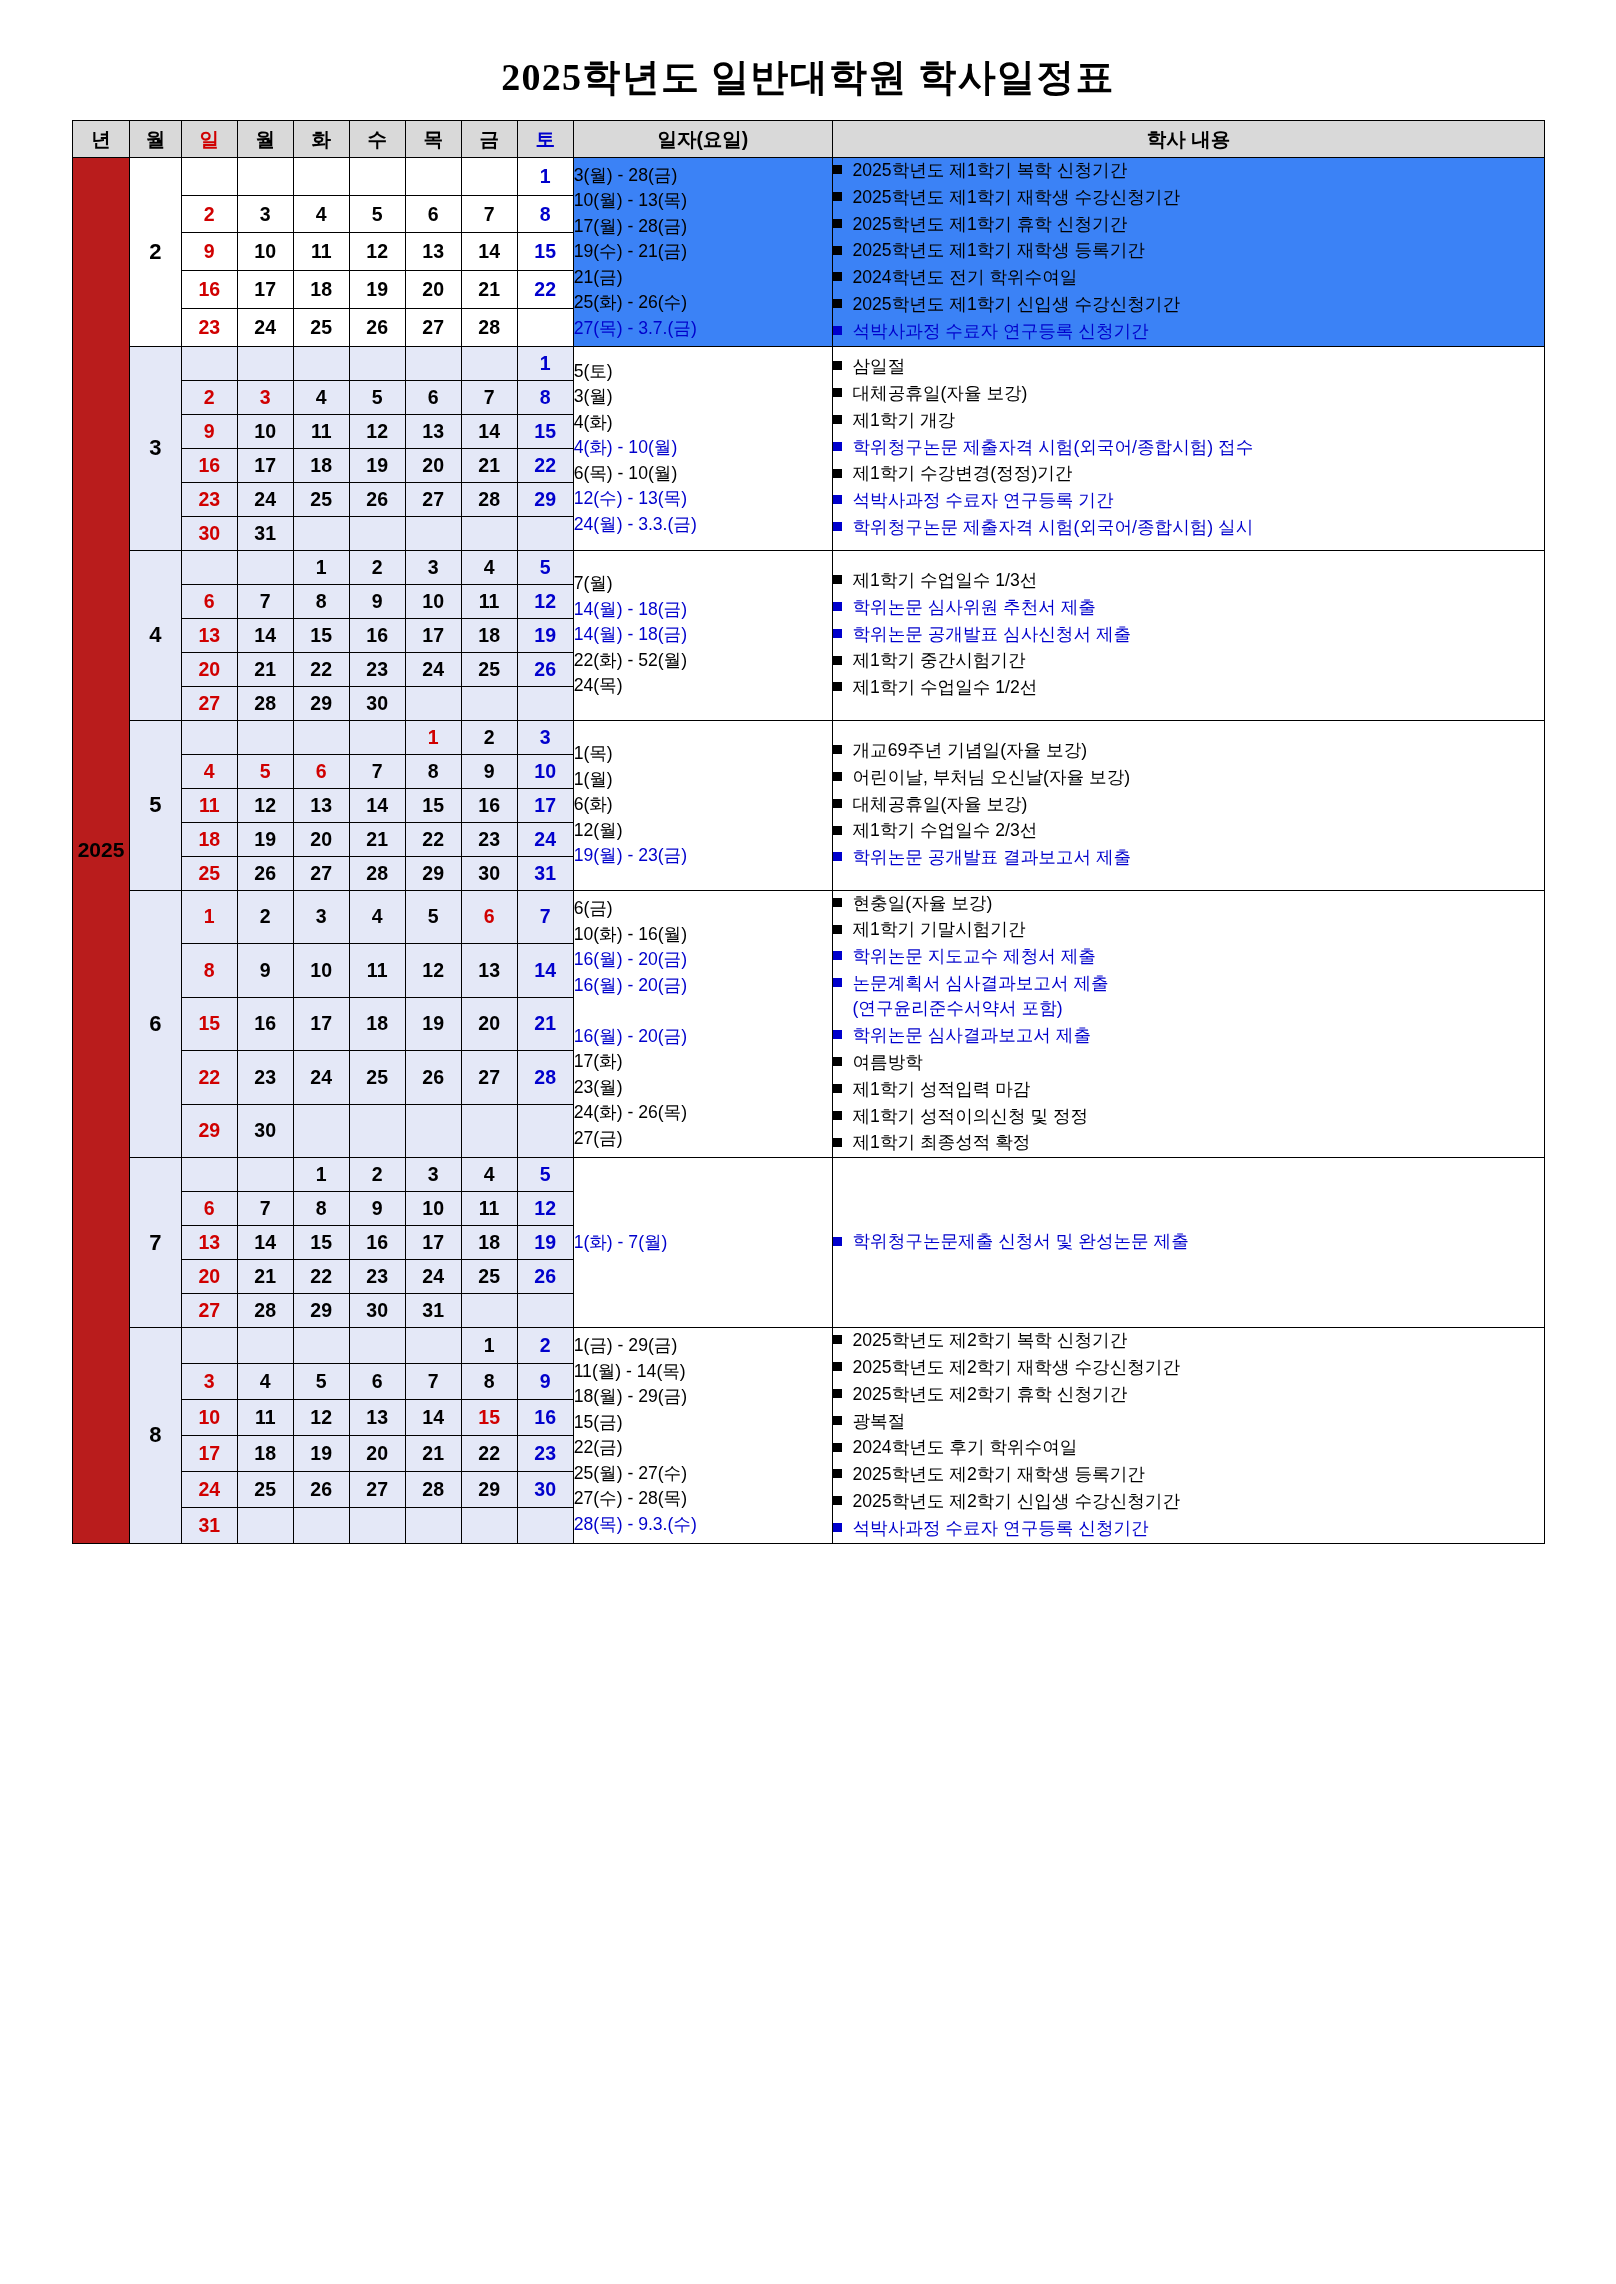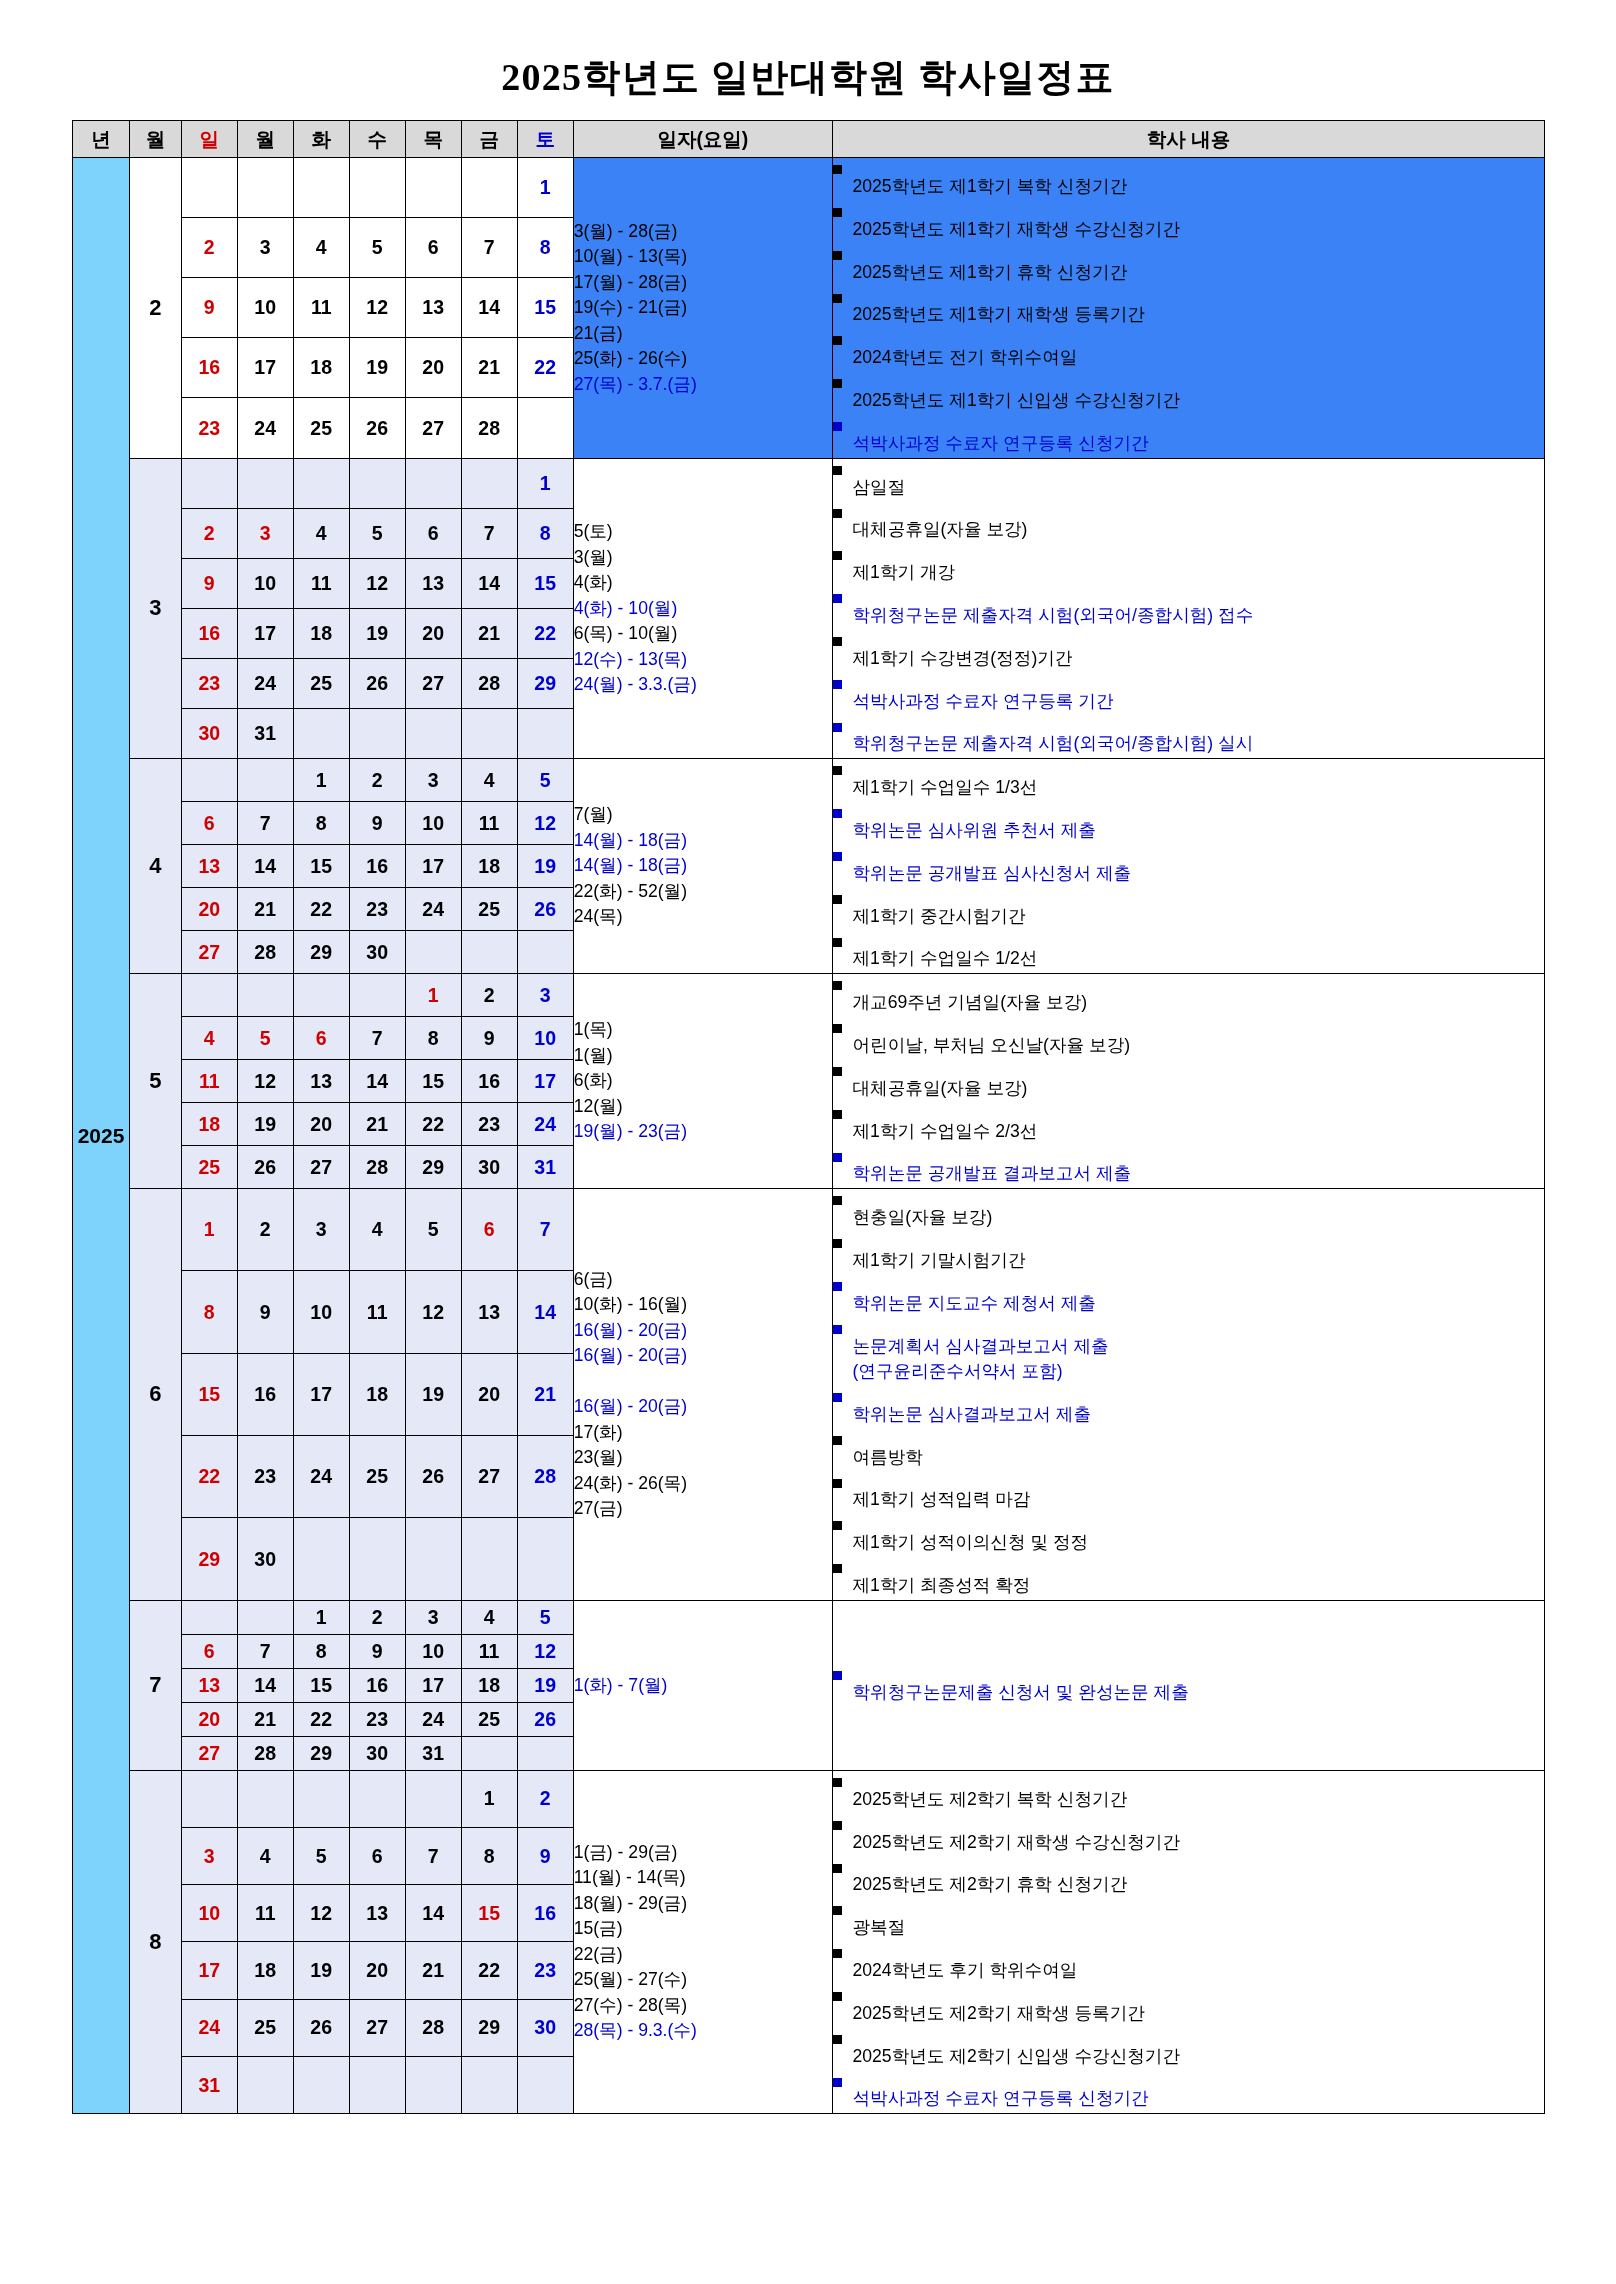--- a/index.html
+++ b/index.html
@@ -108,24 +108,24 @@
     display: inline-block;
     width: 9px;
     height: 9px;
     margin: 7.2px 10.4px 0 0;
     flex: 0 0 auto;
   }
   .bullet.black { background: #000000; }
   .bullet.blue  { background: #0000cc; }
   .etext.black { color: #000000; }
   .etext.blue  { color: #0000cc; }
-  .etext { white-space: pre-line; margin-top: 16px; }
+  .etext { white-space: pre-line; }
 
   
-  td.stub { background: #7dd3fc; }
+  td.stub { background: #b91c1c; }
 </style>
 </head>
 <body>
 
 <div class="page">
 
   <h1 class="doc-title">2025학년도 일반대학원 학사일정표</h1>
 
   <table class="cal">
     <colgroup>

